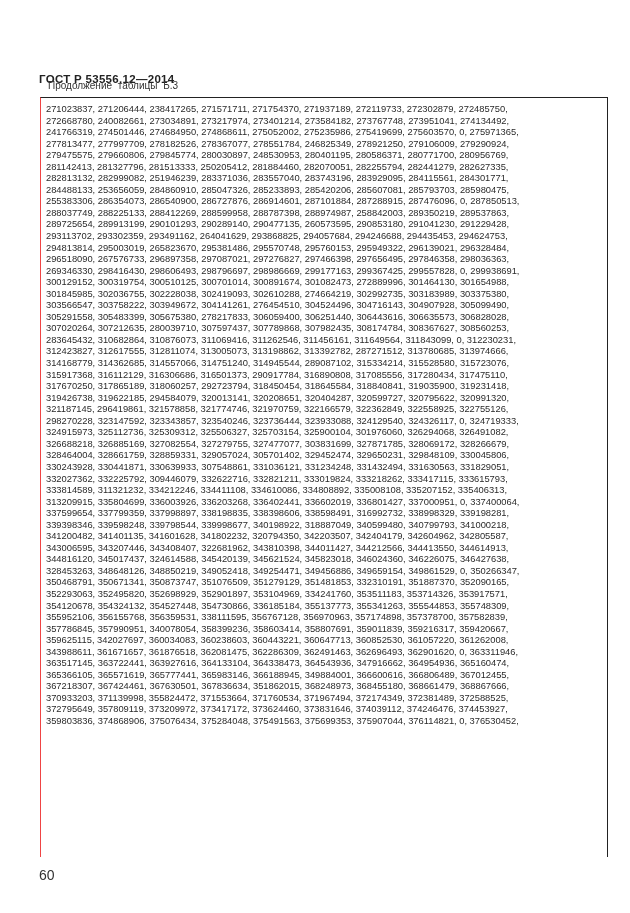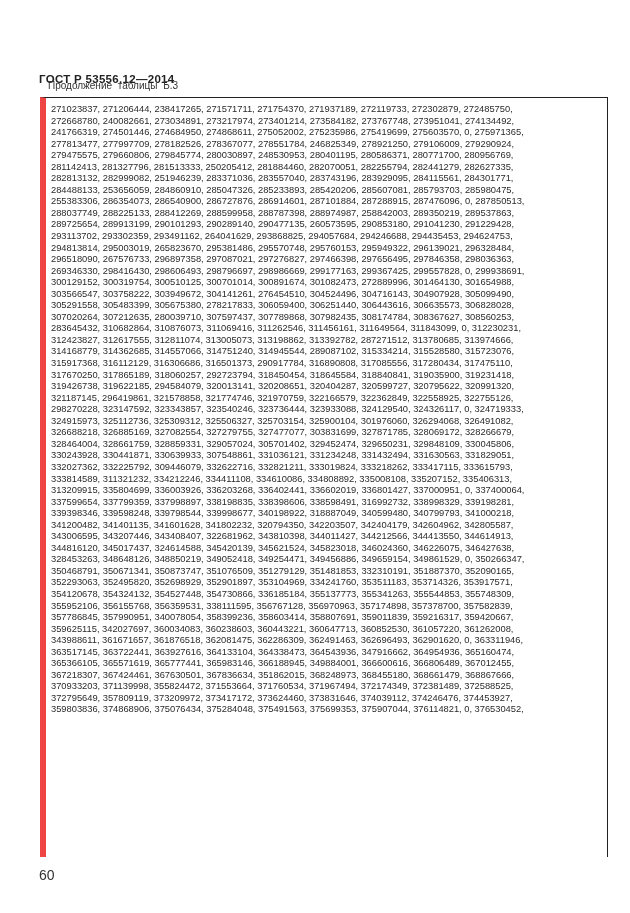--- a/index.html
+++ b/index.html
@@ -1,19 +1,19 @@
 <!DOCTYPE html>
 <html><head>
 <meta charset="utf-8">
 <style>
   html, body { margin: 0; padding: 0; background: #ffffff; }
   body { width: 630px; height: 913px; position: relative; overflow: hidden; font-family: "Liberation Sans", sans-serif; color: #1a1a1a; }
   .doc-title { position: absolute; left: 39px; top: 49px; font-size: 11.5px; font-weight: bold; letter-spacing: 0.3px; color: #222; margin-top: 24px; }
   .caption { position: absolute; left: 48px; top: 80px; font-size: 10px; color: #333; word-spacing: 3px; }
-  .table-box { position: absolute; left: 40px; top: 97px; width: 568px; height: 760px; border-left: 6px solid #ef4444; border-right: 1px solid #222; border-top: 1px solid #222; box-sizing: border-box; }
+  .table-box { position: absolute; left: 40px; top: 97px; width: 568px; height: 760px; border-left: 1px solid #ef4444; border-right: 1px solid #222; border-top: 1px solid #222; box-sizing: border-box; }
   .rows { position: absolute; left: 5px; top: 6px; right: 4px; }
   .row { font-size: 9.35px; line-height: 11.55px; white-space: nowrap; color: #2a2a2a; letter-spacing: -0.02px; }
   .page-num { position: absolute; left: 39px; top: 867px; font-size: 14px; color: #333; }
 </style>
 </head>
 <body>
 
 <div class="doc-title">ГОСТ Р 53556.12—2014</div>
 <div class="caption">Продолжение таблицы Б.3</div>
 
@@ -28,20 +28,21 @@
       <div class="row">282813132, 282999082, 251946239, 283371036, 283557040, 283743196, 283929095, 284115561, 284301771,</div>
       <div class="row">284488133, 253656059, 284860910, 285047326, 285233893, 285420206, 285607081, 285793703, 285980475,</div>
       <div class="row">255383306, 286354073, 286540900, 286727876, 286914601, 287101884, 287288915, 287476096, 0, 287850513,</div>
       <div class="row">288037749, 288225133, 288412269, 288599958, 288787398, 288974987, 258842003, 289350219, 289537863,</div>
       <div class="row">289725654, 289913199, 290101293, 290289140, 290477135, 260573595, 290853180, 291041230, 291229428,</div>
       <div class="row">293113702, 293302359, 293491162, 264041629, 293868825, 294057684, 294246688, 294435453, 294624753,</div>
       <div class="row">294813814, 295003019, 265823670, 295381486, 295570748, 295760153, 295949322, 296139021, 296328484,</div>
       <div class="row">296518090, 267576733, 296897358, 297087021, 297276827, 297466398, 297656495, 297846358, 298036363,</div>
       <div class="row">269346330, 298416430, 298606493, 298796697, 298986669, 299177163, 299367425, 299557828, 0, 299938691,</div>
       <div class="row">300129152, 300319754, 300510125, 300701014, 300891674, 301082473, 272889996, 301464130, 301654988,</div>
+      <div class="row">301845985, 302036755, 302228038, 302419093, 302610288, 274664219, 302992735, 303183989, 303375380,</div>
       <div class="row">303566547, 303758222, 303949672, 304141261, 276454510, 304524496, 304716143, 304907928, 305099490,</div>
       <div class="row">305291558, 305483399, 305675380, 278217833, 306059400, 306251440, 306443616, 306635573, 306828028,</div>
       <div class="row">307020264, 307212635, 280039710, 307597437, 307789868, 307982435, 308174784, 308367627, 308560253,</div>
       <div class="row">283645432, 310682864, 310876073, 311069416, 311262546, 311456161, 311649564, 311843099, 0, 312230231,</div>
       <div class="row">312423827, 312617555, 312811074, 313005073, 313198862, 313392782, 287271512, 313780685, 313974666,</div>
       <div class="row">314168779, 314362685, 314557066, 314751240, 314945544, 289087102, 315334214, 315528580, 315723076,</div>
       <div class="row">315917368, 316112129, 316306686, 316501373, 290917784, 316890808, 317085556, 317280434, 317475110,</div>
       <div class="row">317670250, 317865189, 318060257, 292723794, 318450454, 318645584, 318840841, 319035900, 319231418,</div>
       <div class="row">319426738, 319622185, 294584079, 320013141, 320208651, 320404287, 320599727, 320795622, 320991320,</div>
       <div class="row">321187145, 296419861, 321578858, 321774746, 321970759, 322166579, 322362849, 322558925, 322755126,</div>

